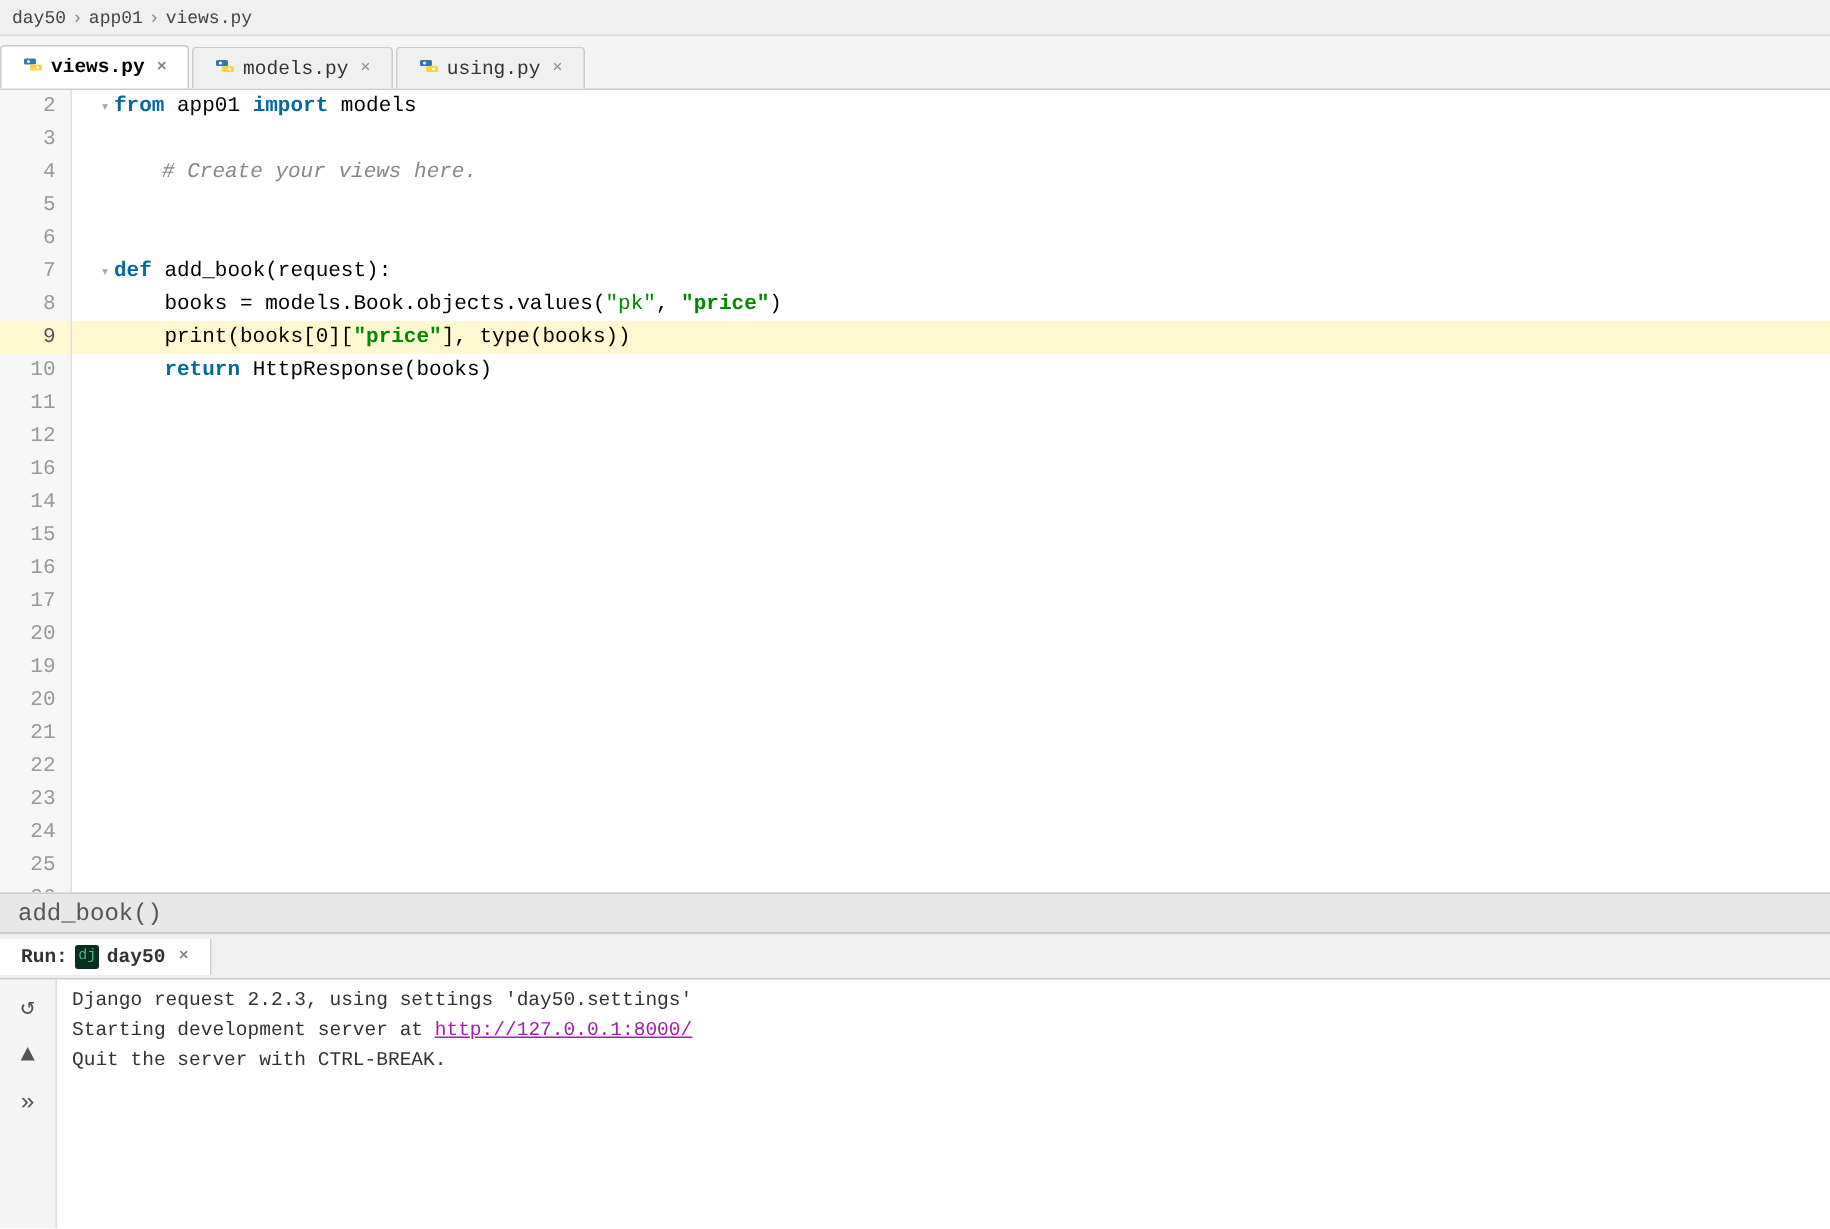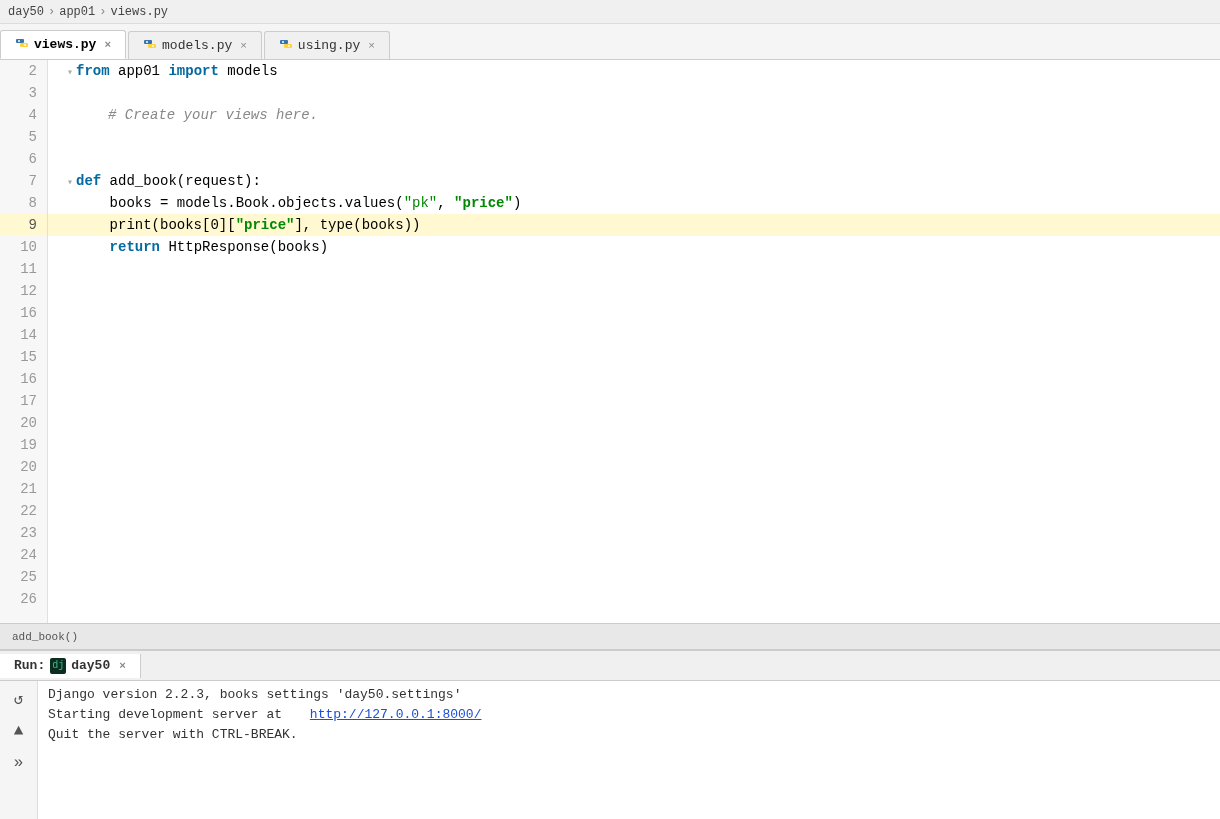--- a/index.html
+++ b/index.html
@@ -127,27 +127,27 @@
     .plain { color: #000000; }
 
     
     .status-bar {
       background: #e8e8e8;
       border-top: 1px solid #ccc;
       height: 26px;
       display: flex;
       align-items: center;
       padding: 0 12px;
-      font-size: 11px;
+      font-size: 16px;
       color: #555;
     }
 
     
     .bottom-panel {
-      height: 170px;
+      height: 198px;
       display: flex;
       flex-direction: column;
       border-top: 2px solid #ccc;
     }
     .bottom-tabs {
       display: flex;
       background: #f0f0f0;
       border-bottom: 1px solid #ccc;
       height: 30px;
       align-items: center;
@@ -203,24 +203,23 @@
       font-family: 'Courier New', Courier, monospace;
       font-size: 13px;
       overflow-y: auto;
       color: #333;
     }
     .console-line {
       line-height: 20px;
       white-space: pre;
     }
     .console-link {
-      color: #1d4ed8;
+      color: #a21caf;
       text-decoration: underline;
       cursor: pointer;
-      margin-left: 20px;
     }
 
     
     .fold-gutter {
       display: inline-block;
       width: 12px;
       text-align: center;
       color: #aaa;
       font-size: 10px;
     }
@@ -372,18 +371,18 @@
       <span class="bottom-close">×</span>
     </div>
   </div>
   <div class="bottom-content">
     <div class="run-sidebar">
       <div class="run-btn" title="Restart">↺</div>
       <div class="run-btn" title="Scroll up">▲</div>
       <div class="run-btn" title="Expand">»</div>
     </div>
     <div class="console-output" id="console-output">
-        <div class="console-line">Django version 2.2.3, books settings 'day50.settings'</div>
+        <div class="console-line">Django request 2.2.3, using settings 'day50.settings'</div>
         <div class="console-line">Starting development server at <a class="console-link" href="#">http://127.0.0.1:8000/</a></div>
         <div class="console-line">Quit the server with CTRL-BREAK.</div>
       </div>
   </div>
 </div>
 
 </body></html>

